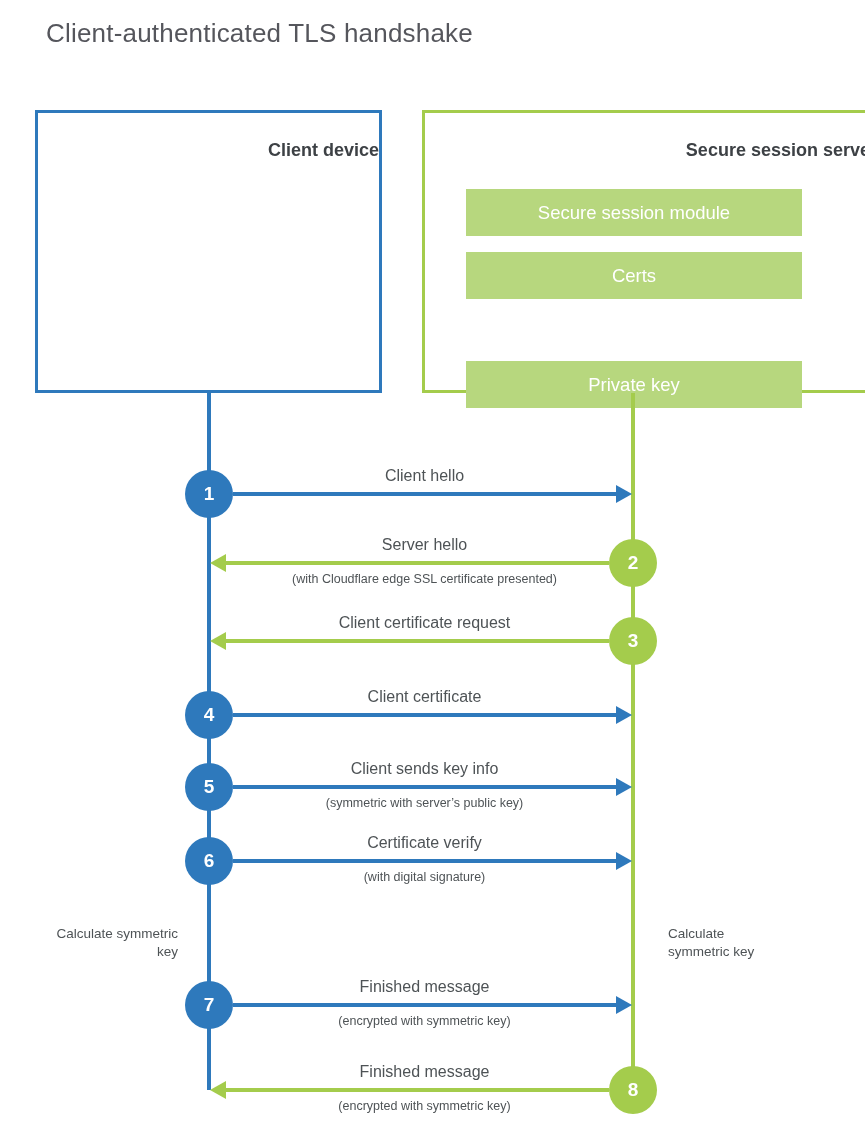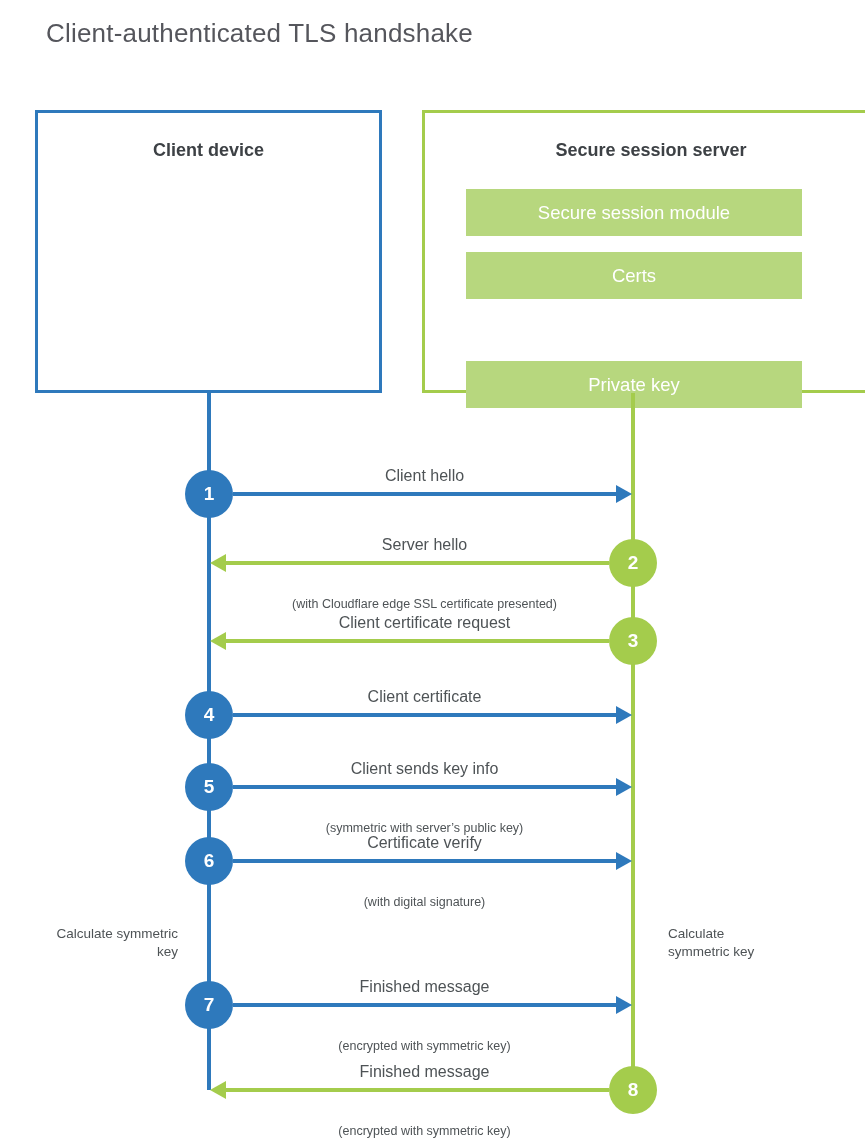--- a/index.html
+++ b/index.html
@@ -18,21 +18,21 @@
     color: #55565c;
     margin-left: 16px;
   }
 
   
   .actor-box { position: absolute; top: 110px; height: 283px; background: #fff; }
   .client-box { left: 35px;  width: 347px; border: 3px solid #2e79bc; }
   .server-box { left: 422px; width: 458px; border: 3px solid #a4cc4c; }
   .actor-title {
     position: absolute; left: 0; top: 27px; width: 100%;
-    text-align: center; font-size: 18px; font-weight: bold; color: #3d4145;
+    text-align: right; font-size: 18px; font-weight: bold; color: #3d4145;
   }
   .client-app {
     position: absolute; left: 32px; top: 75px; width: 277px; height: 174px;
     background: #5b9bd5; color: #ffffff;
     display: flex; align-items: center; justify-content: center; text-align: center;
     font-size: 18px; line-height: 25px; padding: 0 60px;
   }
   .server-bar {
     position: absolute; left: 41px; width: 336px; height: 47px;
     background: #b7d77e; color: #ffffff;
@@ -65,21 +65,21 @@
   .arrow-head.right { border-left: 16px solid #2e79bc; left: 616px; }
   .arrow-head.left  { border-right: 16px solid #a4cc4c; left: 210px; }
 
   
   .msg-label {
     position: absolute; left: 233px; width: 383px; text-align: center;
     font-size: 16px; color: #4e5356;
   }
   .msg-sub {
     position: absolute; left: 208px; width: 433px; text-align: center;
-    font-size: 12.5px; color: #4e5356; margin-top: 25px;
+    font-size: 12.5px; color: #4e5356;
   }
 
   
   .side-note {
     position: absolute; font-size: 13.5px; line-height: 17.5px; color: #4e5356;
   }
   .note-decrypt { left: 658px; top: 752px; width: 192px; text-align: left; }
   .calc-left  { left: 38px;  top: 925px; width: 140px; text-align: right; }
   .calc-right { left: 668px; top: 925px; width: 105px; text-align: left; }
 </style>

